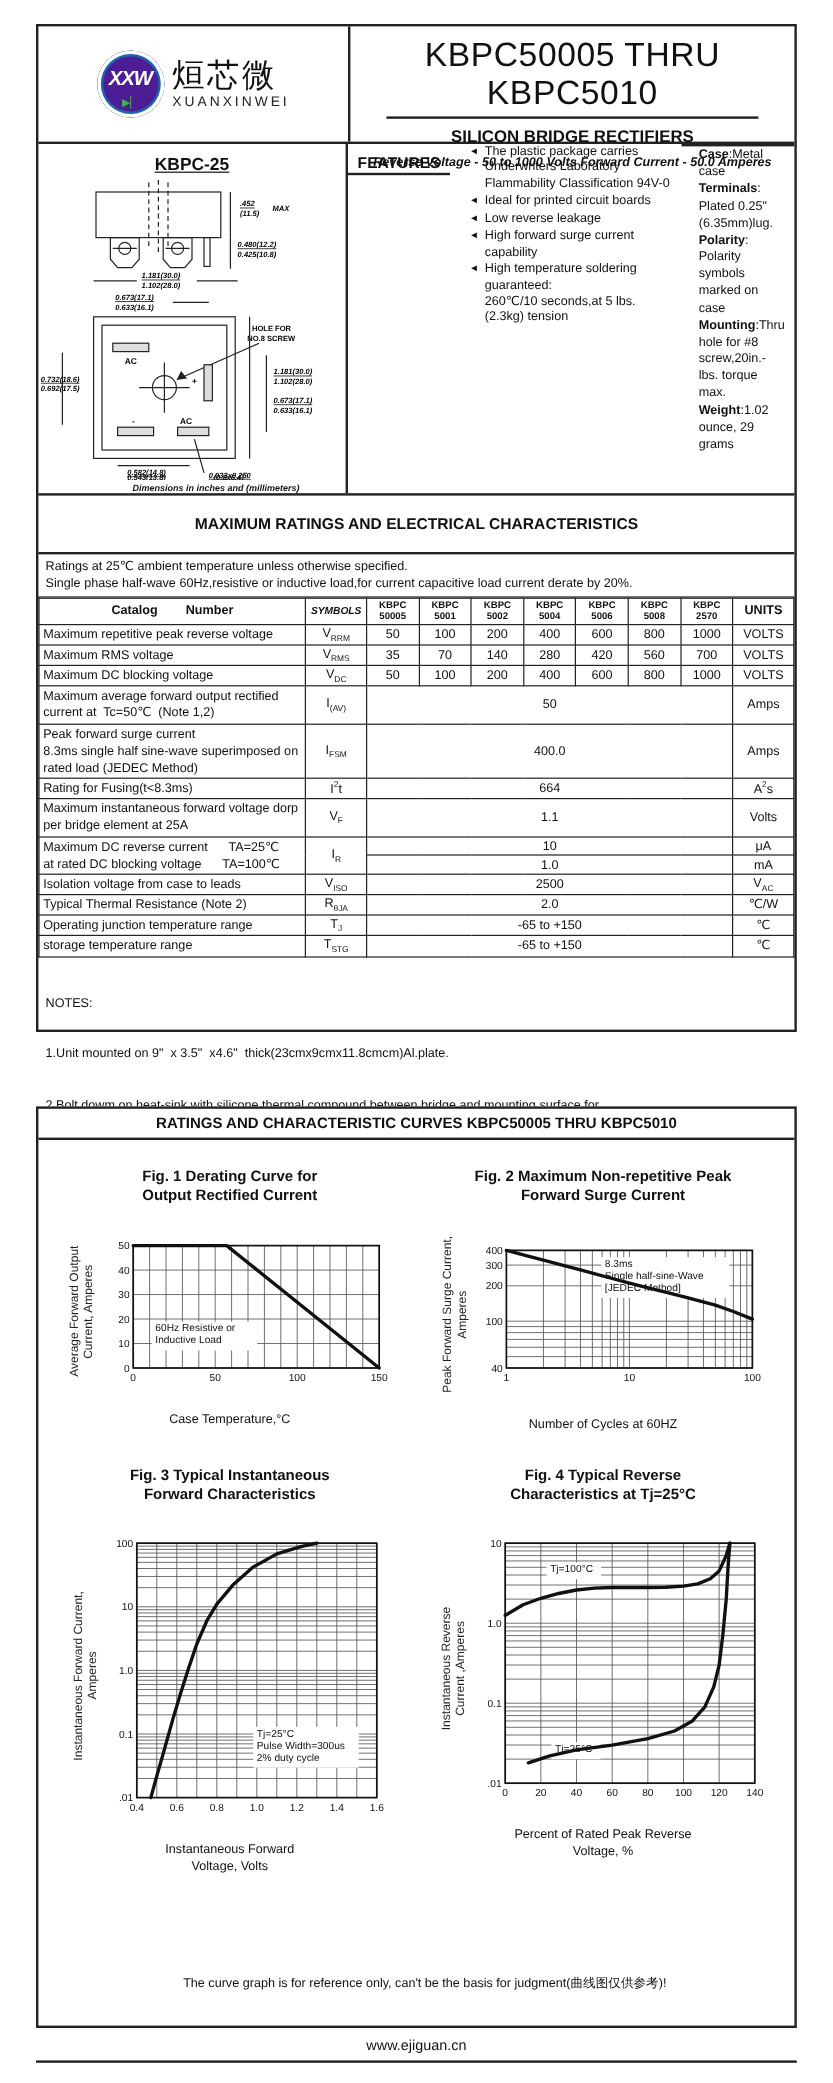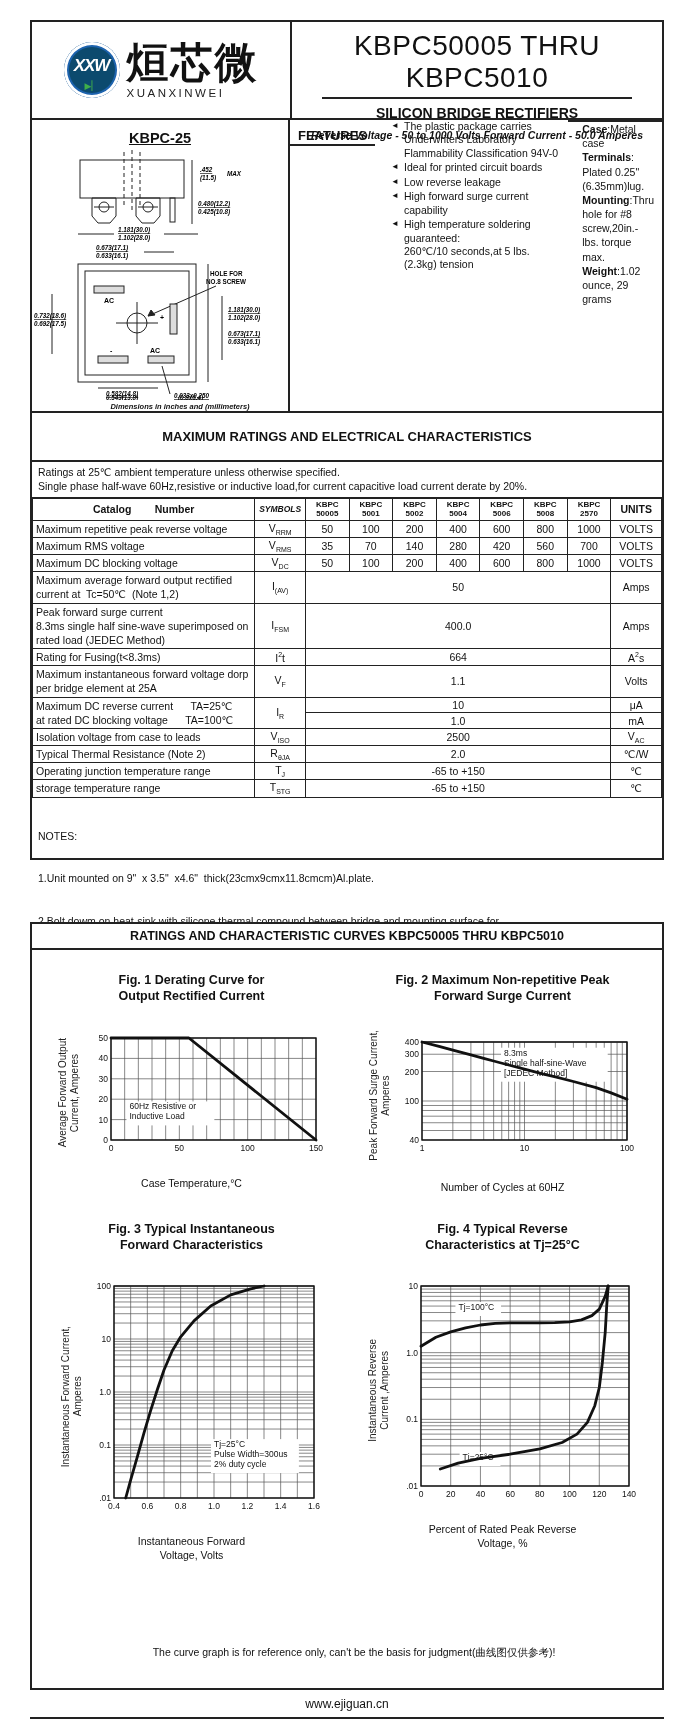--- a/index.html
+++ b/index.html
@@ -3,25 +3,25 @@
 <meta charset="utf-8">
 <style>
   html,body{margin:0;padding:0;background:#fff;width:694px;height:1736px;position:relative;
     font-family:"Liberation Sans","DejaVu Sans",sans-serif;color:#111;-webkit-font-smoothing:antialiased;}
   .box{position:absolute;left:30px;width:634px;border:2px solid #222;box-sizing:border-box;background:#fff;display:flex;flex-direction:column;}
   #page1{top:20px;height:840px;}
   #page2{top:922px;height:768px;}
   
   .hdr{display:flex;border-bottom:2px solid #222;height:96px;flex-shrink:0;}
   .logo-col{width:258px;display:flex;align-items:center;justify-content:center;gap:7px;}
-  .logo-disc{width:56px;height:56px;border-radius:50%;background:#0c4a6e;position:relative;flex-shrink:0;box-shadow:inset 0 0 0 3px #fff,inset 0 0 0 5px #1d63ae;}
+  .logo-disc{width:56px;height:56px;border-radius:50%;background:#4c1d95;position:relative;flex-shrink:0;box-shadow:inset 0 0 0 3px #fff,inset 0 0 0 5px #1d63ae;}
   .logo-xxw{position:absolute;top:14px;left:0;right:0;text-align:center;color:#fff;font-weight:bold;font-style:italic;font-size:17px;letter-spacing:-1px;}
   .logo-diode{position:absolute;bottom:7px;left:0;right:0;text-align:center;font-size:9px;color:#fff;}
   .logo-diode .tri{color:#3fae4a;}
-  .brand-cn{font-size:42px;font-weight:bold;line-height:1.05;letter-spacing:2px;}
+  .brand-cn{font-size:27px;font-weight:normal;line-height:1.05;letter-spacing:2px;}
   .brand-en{font-size:11.5px;letter-spacing:2.5px;color:#222;margin-top:1px;}
   .title-col{flex:1;border-left:2px solid #222;text-align:center;padding-top:8px;}
   .part-range{font-size:28px;font-weight:normal;letter-spacing:.5px;}
   .title-rule{width:310px;border-bottom:2px solid #222;margin:3px auto 6px auto;}
   .subtitle{font-size:14px;font-weight:bold;}
   .tagline{font-size:10.5px;font-style:italic;font-weight:bold;margin-top:8px;}
   
   .mid{display:flex;flex-shrink:0;}
   .pkg-col{width:258px;border-right:2px solid #222;padding-top:6px;box-sizing:border-box;}
   .pkg-name{text-align:center;font-size:14.5px;font-weight:bold;text-decoration:underline;margin:4px 0 2px 0;}
@@ -192,20 +192,21 @@
           </div>
         <div class="feat-item">
             <span class="bullet">◄</span>
             <span><span>High temperature soldering guaranteed:</span><br><span>260℃/10 seconds,at 5 lbs. (2.3kg) tension</span></span>
           </div>
       </div>
       <div class="mech">
         <div class="mech-list">
           <div><b>Case</b><span>:Metal case</span></div>
           <div><b>Terminals</b><span>: Plated 0.25"   (6.35mm)lug.</span></div>
+          <div><b>Polarity</b><span>: Polarity symbols marked on case</span></div>
           <div><b>Mounting</b><span>:Thru hole for #8 screw,20in.-lbs. torque max.</span></div>
           <div><b>Weight</b><span>:1.02 ounce, 29 grams</span></div>
         </div>
       </div>
     </div>
   </div>
 
   <div class="band">MAXIMUM RATINGS AND ELECTRICAL CHARACTERISTICS</div>
   <div class="pre-note">
     <div>Ratings at 25℃ ambient temperature unless otherwise specified.</div>

